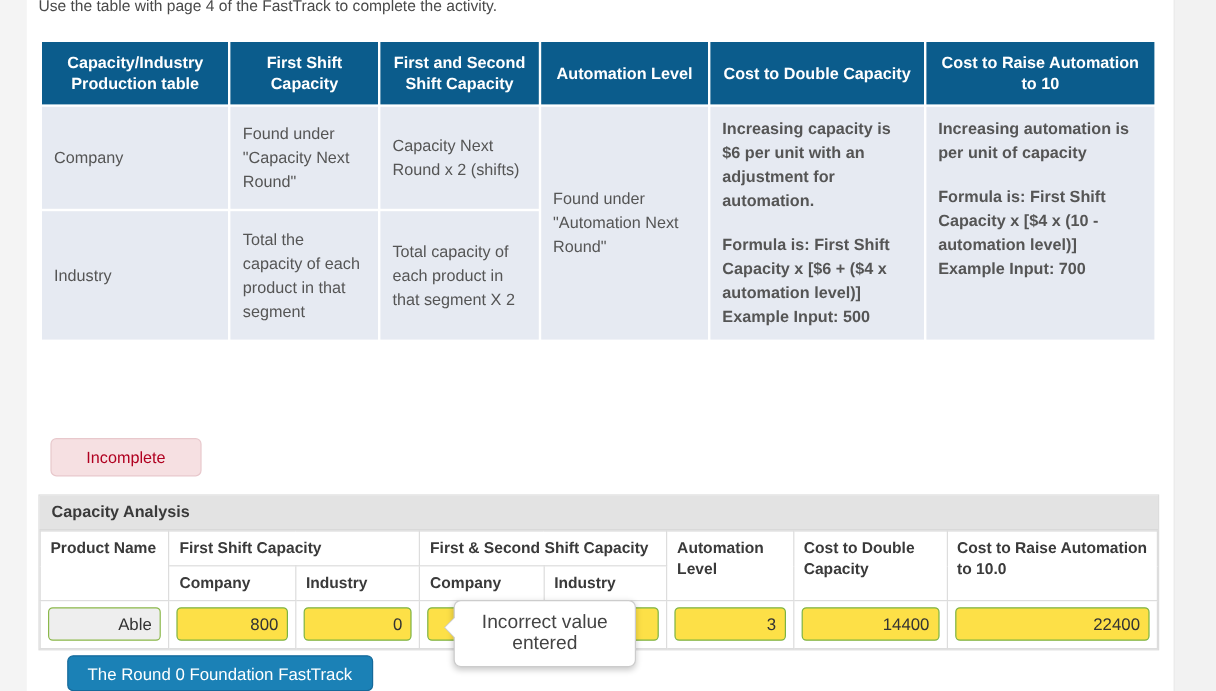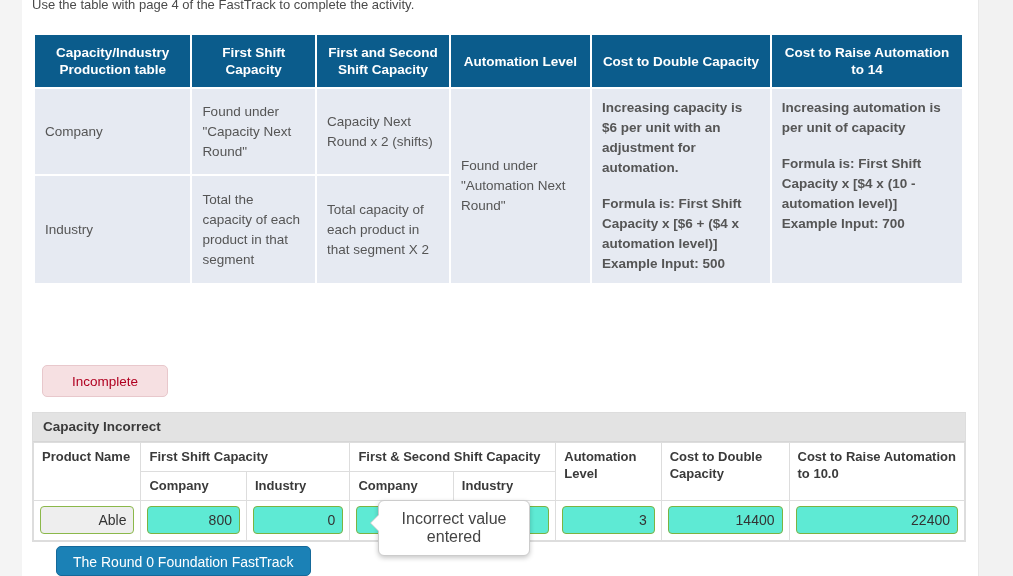--- a/index.html
+++ b/index.html
@@ -173,21 +173,21 @@
     height: 28px;
     border-radius: 4px;
     font-size: 14px;
     font-family: "Liberation Sans", sans-serif;
     color: #333333;
     padding: 0 7px;
     outline: none;
     text-align: right;
   }
   .inp-green {
-    background: #5eead4;
+    background: #fde047;
     border: 1px solid #7cb342;
   }
   .inp-gray {
     background: #eeeeee;
     border: 1px solid #8bb84a;
   }
 
   
   .tooltip {
     position: absolute;
@@ -263,21 +263,21 @@
           <col class="c4">
           <col class="c5">
       </colgroup>
       <thead>
         <tr>
           <th>Capacity/Industry Production table</th>
           <th>First Shift Capacity</th>
           <th>First and Second Shift Capacity</th>
           <th>Automation Level</th>
           <th>Cost to Double Capacity</th>
-          <th>Cost to Raise Automation to 14</th>
+          <th>Cost to Raise Automation to 10</th>
         </tr>
       </thead>
       <tbody>
         <tr>
           <td>Company</td>
           <td>Found under "Capacity Next Round"</td>
           <td>Capacity Next Round x 2 (shifts)</td>
           <td rowspan="2">Found under "Automation Next Round"</td>
           <td rowspan="2" class="top-align">
             <p class="cell-para">Increasing capacity is $6 per unit with an adjustment for automation.</p>
@@ -293,21 +293,21 @@
           <td>Total the capacity of each product in that segment</td>
           <td>Total capacity of each product in that segment X 2</td>
         </tr>
       </tbody>
     </table>
 
 
     <div class="badge-incomplete">Incomplete</div>
 
     <div class="panel">
-      <div class="panel-head">Capacity Incorrect</div>
+      <div class="panel-head">Capacity Analysis</div>
       <table class="grid">
         <colgroup>
           <col class="col-name">
             <col class="col-fs-comp">
             <col class="col-fs-ind">
           <col class="col-ss-comp">
             <col class="col-ss-ind">
             <col class="col-auto">
           <col class="col-double">
             <col class="col-raise">

